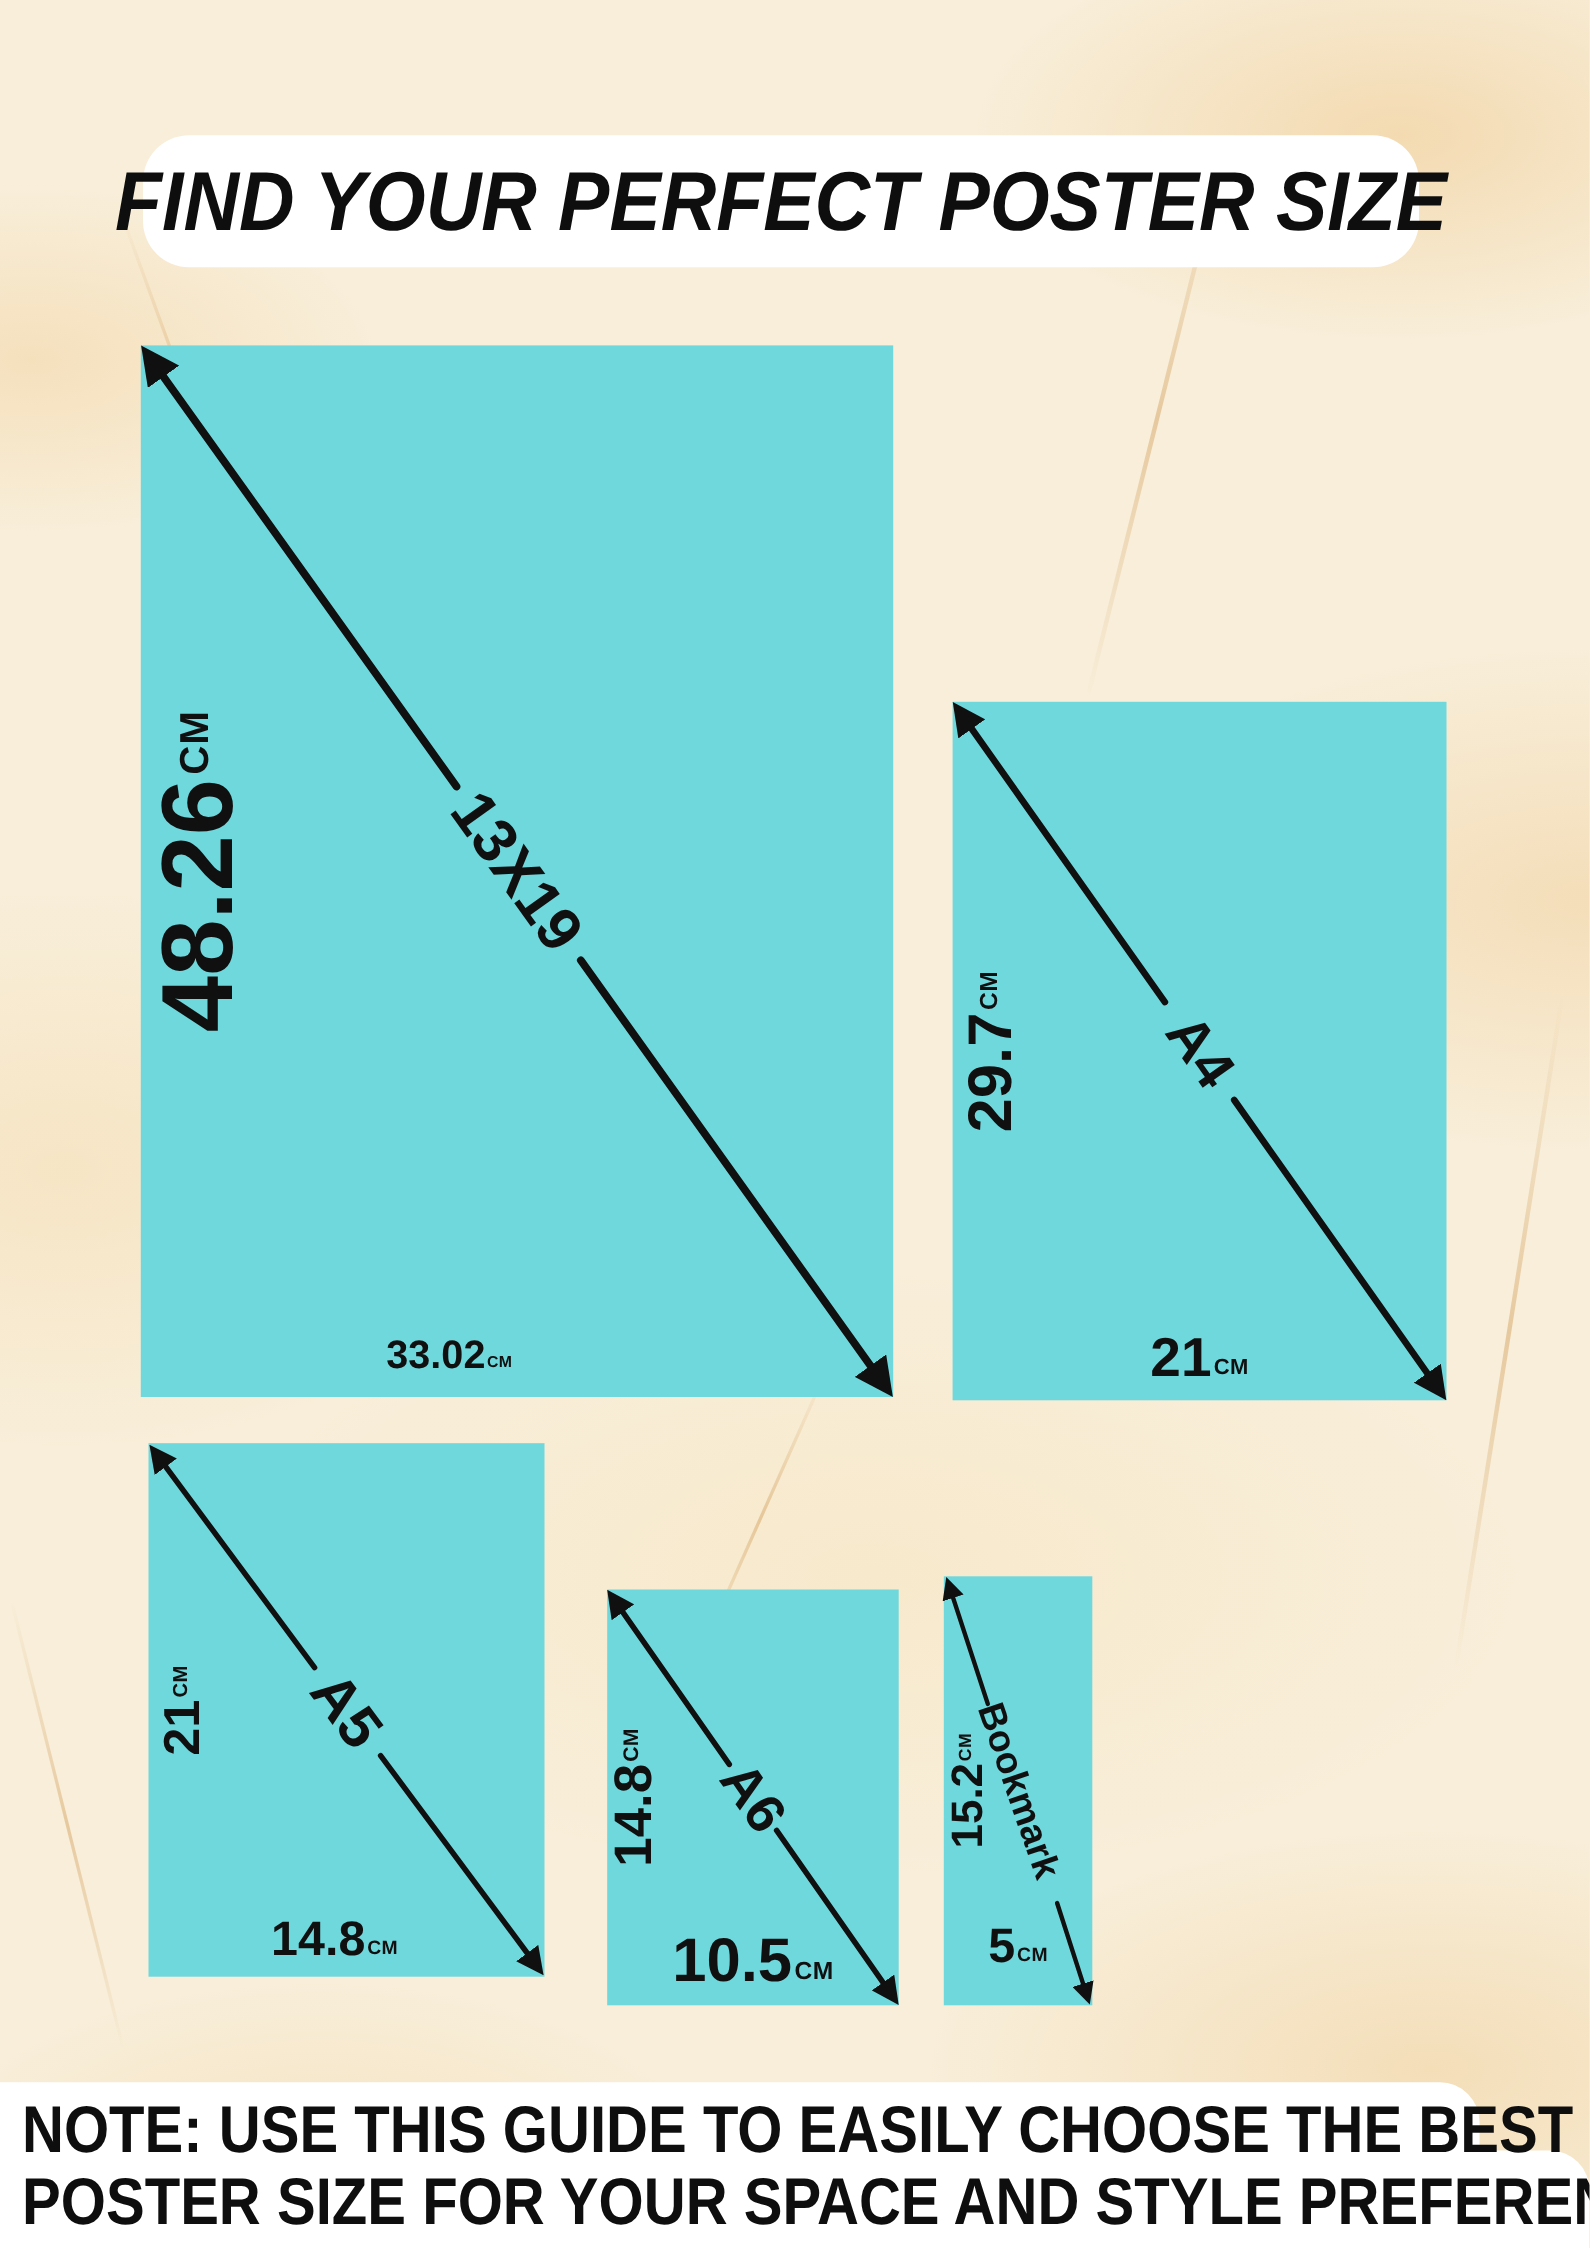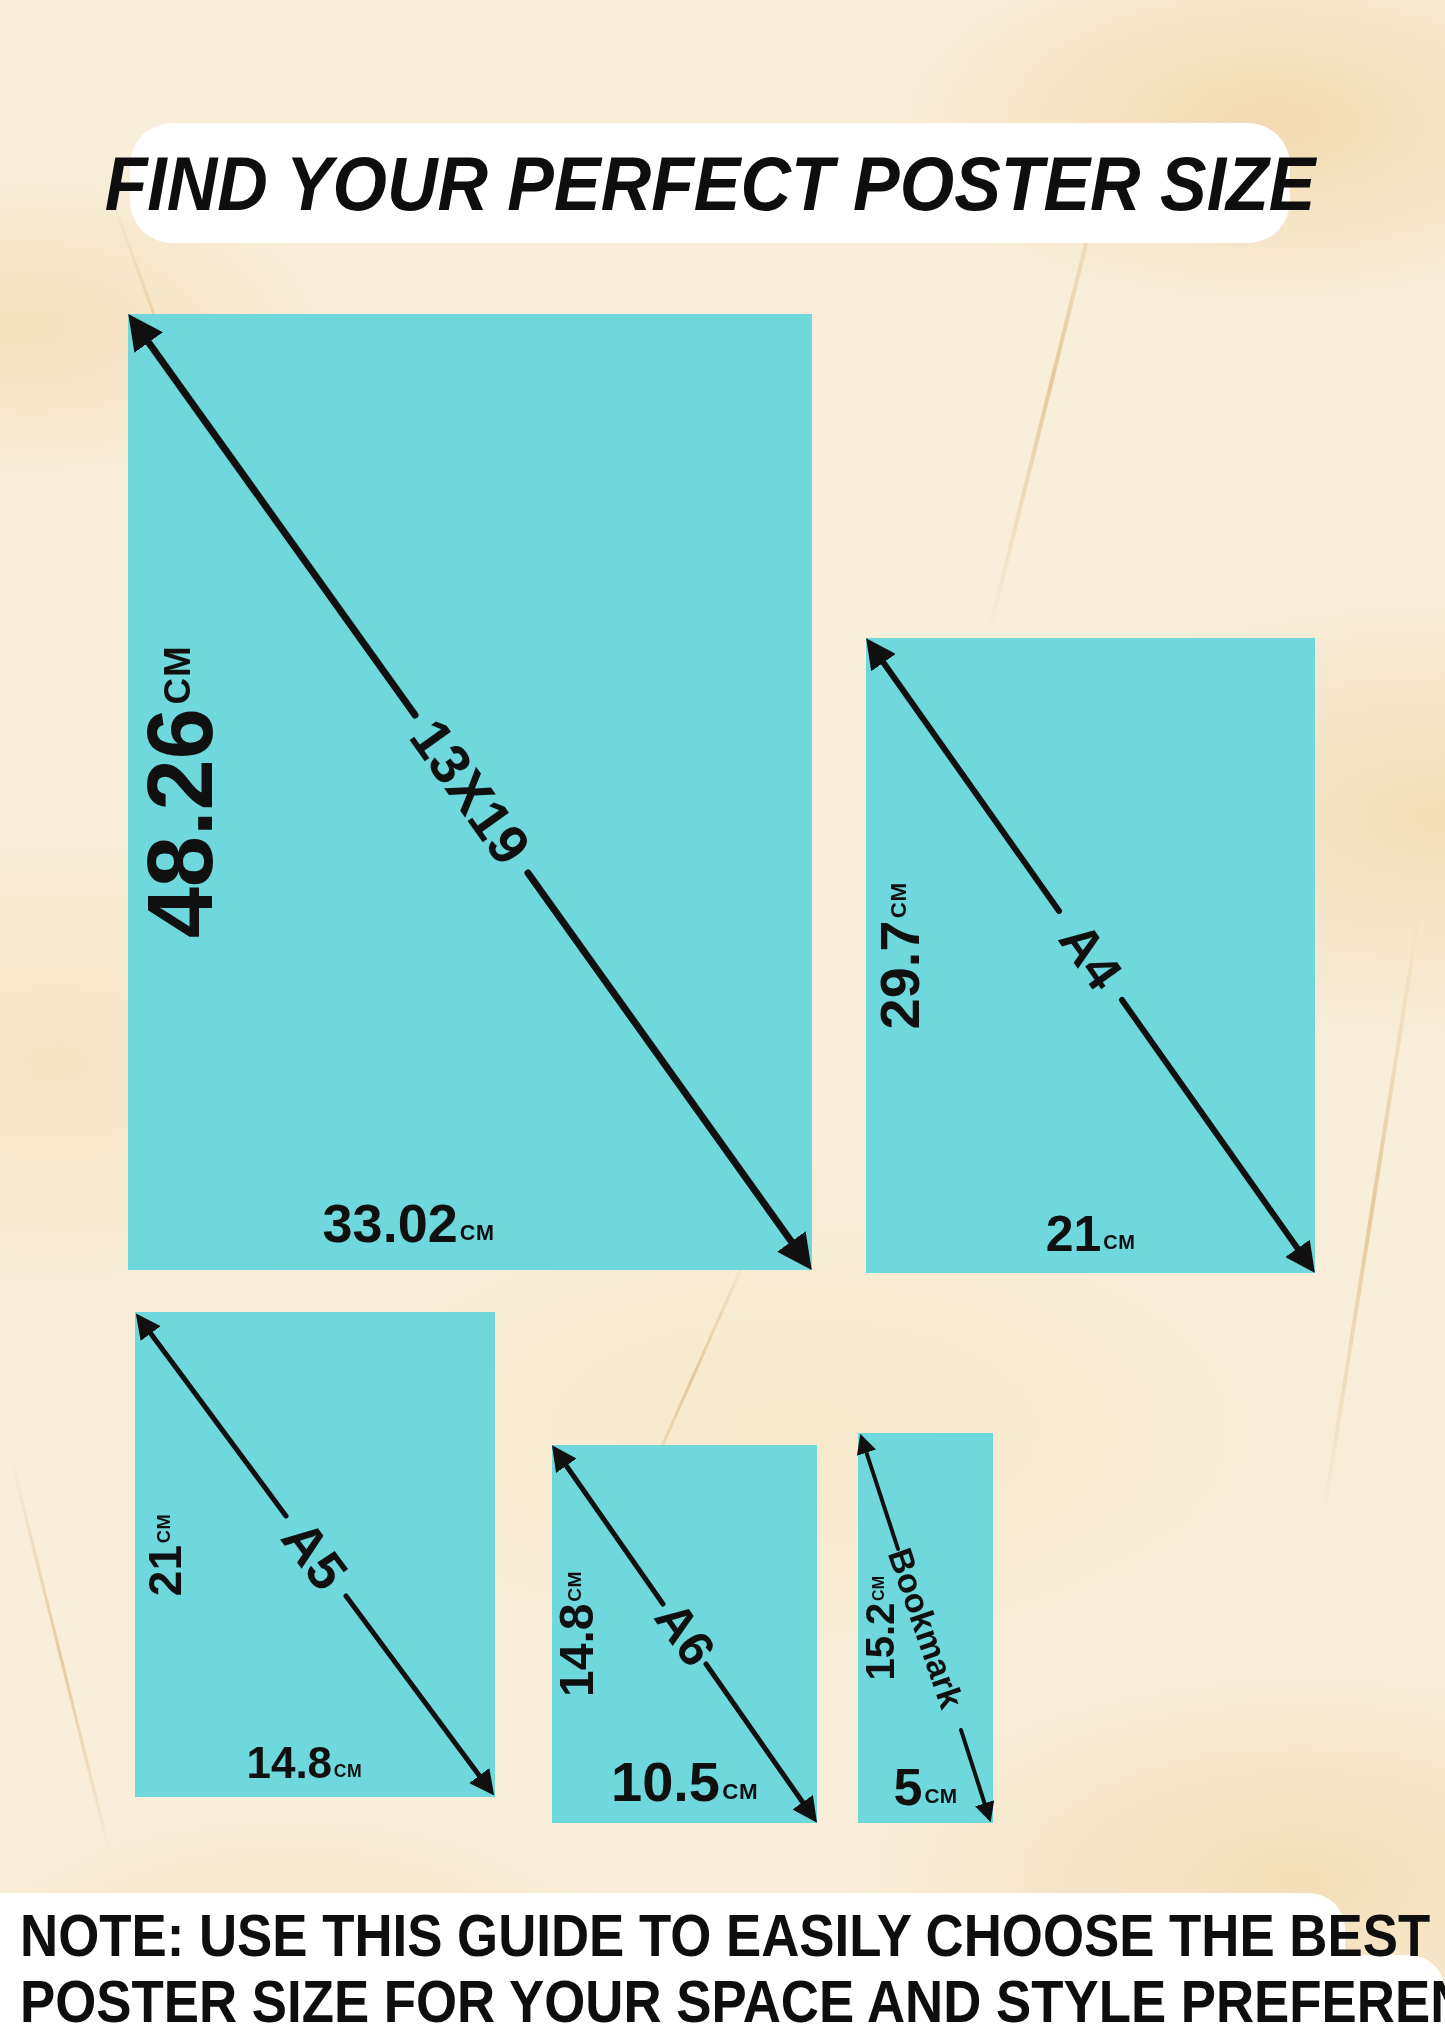--- a/index.html
+++ b/index.html
@@ -53,41 +53,41 @@
     transform:translateX(-50%);
   }
   .unit{font-size:.40em;letter-spacing:.02em;}
   .vlabel .unit{vertical-align:.60em;margin-left:.10em;}
   .wlabel .unit{vertical-align:.08em;margin-left:.10em;}
 
   
   .p0{left:128px;top:314px;width:684px;height:956px;}
   .p0 .vlabel{left:52px;font-size:92px;}
   .p0 .dlabel{transform:translate(-50%,-50%) rotate(54.4deg);font-size:56px;}
-  .p0 .wlabel{left:41%;bottom:20px;font-size:54px;margin-top:47px;}
+  .p0 .wlabel{left:41%;bottom:20px;font-size:36px;margin-top:47px;}
   
   .p1{left:866px;top:638px;width:449px;height:635px;}
   .p1 .vlabel{left:34px;font-size:56px;}
   .p1 .dlabel{transform:translate(-50%,-50%) rotate(54.7deg);font-size:52px;}
   .p1 .wlabel{left:50%;bottom:14px;font-size:50px;}
   
   .p2{left:135px;top:1312px;width:360px;height:485px;}
   .p2 .vlabel{left:30px;font-size:46px;}
   .p2 .dlabel{transform:translate(-50%,-50%) rotate(53.4deg);font-size:54px;}
   .p2 .wlabel{left:47%;bottom:12px;font-size:44px;}
   
   .p3{left:552px;top:1445px;width:265px;height:378px;}
   .p3 .vlabel{left:25px;font-size:48px;}
   .p3 .dlabel{transform:translate(-50%,-50%) rotate(55deg);font-size:50px;}
   .p3 .wlabel{left:50%;bottom:13px;font-size:56px;}
   
   .p4{left:858px;top:1433px;width:135px;height:390px;}
   .p4 .vlabel{left:22px;font-size:40px;}
   .p4 .dlabel{transform:translate(-50%,-50%) rotate(71deg);font-size:34px;}
-  .p4 .wlabel{left:50%;bottom:10px;font-size:52px;}
+  .p4 .wlabel{left:50%;bottom:31px;font-size:44px;}
 
   .note-box-a{position:absolute;left:0;top:1893px;width:1345px;height:84px;background:#ffffff;border-radius:0 36px 0 0;}
   .note-box-b{position:absolute;left:0;top:1955px;width:1445px;height:89px;background:#ffffff;border-radius:0 36px 0 0;}
   .note-text{
     position:absolute;left:20px;top:1903px;color:#0e0e0e;font-weight:bold;
     font-size:60px;line-height:66px;white-space:nowrap;
     transform:scaleX(.88);transform-origin:left top;
   }
 </style>
 </head>

